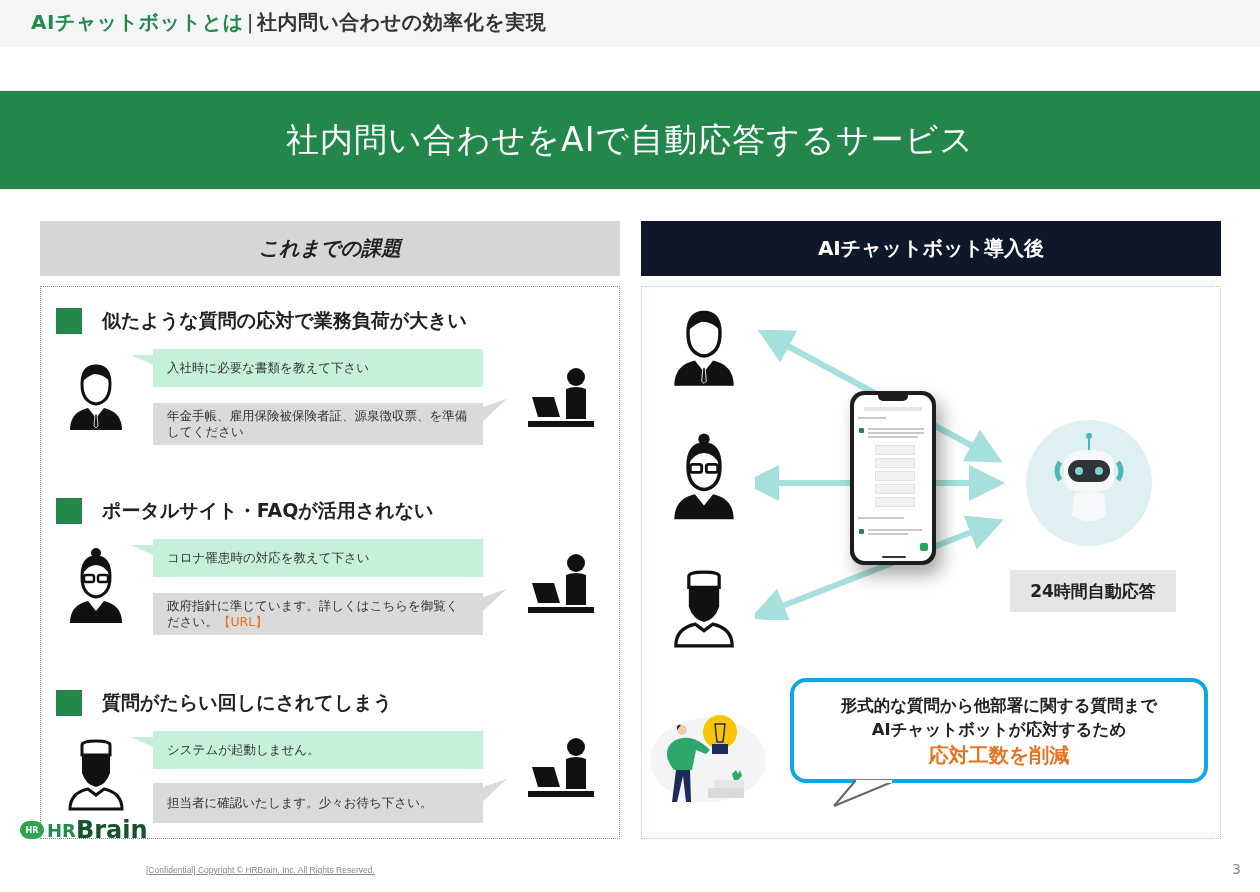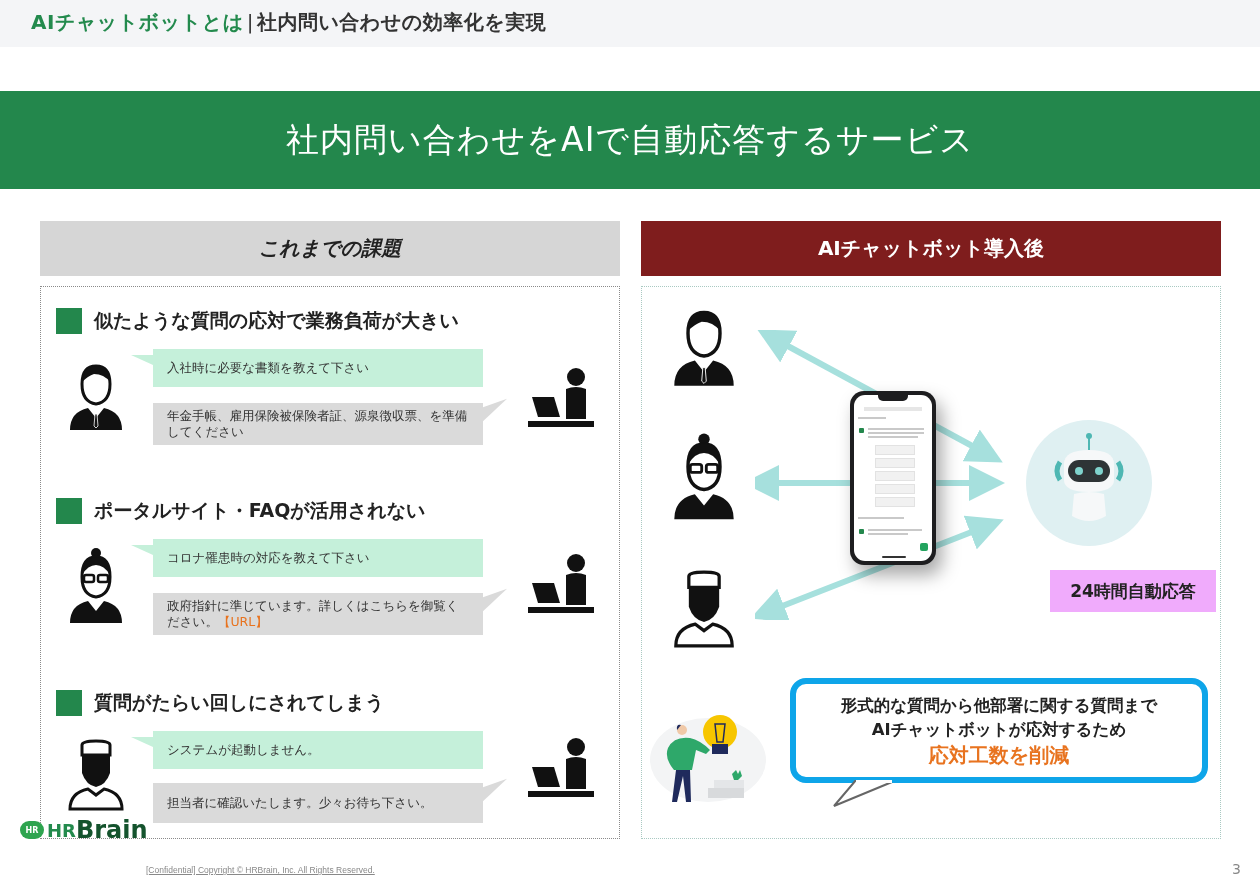--- a/index.html
+++ b/index.html
@@ -10,28 +10,28 @@
   .topbar .t { position: absolute; left: 22px; top: 9px; font-size: 20px; font-weight: bold; letter-spacing: 0.5px; white-space: nowrap; }
   .topbar .accent { color: #238a4d; margin-left: 9px; }
   .topbar .sep { color: #333; margin: 0 3px; font-weight: normal; }
   .topbar .rest { color: #333; }
 
   .banner { position: absolute; left: 0; top: 91px; width: 1260px; height: 98px; background: #23874c; display: flex; align-items: center; justify-content: center; }
   .banner span { color: #fff; font-size: 33px; font-weight: normal; letter-spacing: 1px; }
 
   .colhead { position: absolute; top: 221px; height: 55px; display: flex; align-items: center; justify-content: center; font-size: 20px; font-weight: bold; }
   .colhead.left { left: 40px; width: 580px; background: #d6d6d6; color: #222; font-style: italic; }
-  .colhead.right { left: 641px; width: 580px; background: #7f1d1d; color: #fff; }
+  .colhead.right { left: 641px; width: 580px; background: #0f172a; color: #fff; }
 
   .panel { position: absolute; top: 286px; height: 553px; border: 1px dotted #8a8a8a; }
   .panel.left { left: 40px; width: 580px; }
   .panel.right { left: 641px; width: 580px; border-color: #a9c9c2; }
 
   .issue { position: absolute; left: 15px; width: 560px; }
-  .issue .heading { position: absolute; left: 0; top: 0; height: 28px; display: flex; align-items: center; }
+  .issue .heading { position: absolute; left: 0; top: 0; height: 28px; display: flex; align-items: center; gap: 8px; }
   .issue .square { width: 26px; height: 26px; background: #23874c; margin-right: 12px; }
   .issue .heading span { font-size: 19px; font-weight: bold; color: #222; white-space: nowrap; }
 
   .person { position: absolute; left: 12px; width: 56px; height: 70px; }
   .desk { position: absolute; left: 472px; width: 66px; height: 62px; }
 
   .bubble { position: absolute; left: 97px; width: 330px; font-size: 12.5px; color: #333; padding: 0 14px; display: flex; align-items: center; line-height: 1.25; }
   .bubble.q { background: #c5f0da; }
   .bubble.a { background: #dadada; }
   .bubble.q::before { content: ""; position: absolute; left: -22px; top: 6px; border-style: solid; border-width: 0 22px 10px 0; border-color: transparent #c5f0da transparent transparent; }
@@ -41,23 +41,23 @@
   .phone { position: absolute; left: 850px; top: 391px; width: 86px; height: 174px; background: #1d1d1f; border-radius: 14px; box-shadow: 6px 10px 18px rgba(0,0,0,0.35); }
   .phone .screen { position: absolute; left: 4px; top: 4px; right: 4px; bottom: 4px; background: #fff; border-radius: 11px; overflow: hidden; }
   .phone .notch { position: absolute; left: 24px; top: 0; width: 30px; height: 6px; background: #1d1d1f; border-radius: 0 0 5px 5px; }
   .phone .ln { position: absolute; height: 2px; background: #c9c9c9; }
   .phone .chip { position: absolute; left: 21px; width: 40px; height: 10px; background: #f1f1f1; border: 1px solid #e2e2e2; }
   .phone .dot { position: absolute; width: 5px; height: 5px; background: #23874c; border-radius: 1px; }
   .phone .send { position: absolute; right: 4px; bottom: 10px; width: 8px; height: 8px; background: #23a35f; border-radius: 2px; }
   .phone .bar { position: absolute; left: 28px; bottom: 3px; width: 24px; height: 2px; background: #333; border-radius: 1px; }
 
   .robot-bg { position: absolute; left: 1026px; top: 420px; width: 126px; height: 126px; border-radius: 50%; background: #dff0f2; }
-  .badge24 { position: absolute; left: 1050px; top: 570px; width: 166px; height: 42px; background: #f0abfc; display: flex; align-items: center; justify-content: center; font-size: 17px; font-weight: bold; color: #222; }
-
-  .callout { position: absolute; left: 790px; top: 678px; width: 418px; height: 105px; border: 6px solid #0ea5e9; border-radius: 16px; background: #fff; display: flex; flex-direction: column; align-items: center; justify-content: center; }
+  .badge24 { position: absolute; left: 1010px; top: 570px; width: 166px; height: 42px; background: #e5e5e5; display: flex; align-items: center; justify-content: center; font-size: 17px; font-weight: bold; color: #222; }
+
+  .callout { position: absolute; left: 790px; top: 678px; width: 418px; height: 105px; border: 4px solid #0ea5e9; border-radius: 16px; background: #fff; display: flex; flex-direction: column; align-items: center; justify-content: center; }
   .callout .l1, .callout .l2 { font-size: 16.5px; font-weight: bold; color: #222; line-height: 24px; }
   .callout .l3 { font-size: 20px; font-weight: bold; color: #e8731f; line-height: 26px; }
   .callout-tail { position: absolute; left: 830px; top: 780px; }
 
   .footer-logo { position: absolute; left: 20px; top: 816px; display: flex; align-items: center; }
   .footer-logo .badge { width: 24px; height: 18px; border-radius: 9px; background: #2ea44f; color: #fff; font-size: 8px; font-weight: bold; display: flex; align-items: center; justify-content: center; margin-right: 3px; }
   .footer-logo .hr { font-size: 18px; font-weight: bold; color: #238a4d; }
   .footer-logo .brain { font-size: 24px; font-weight: bold; color: #14532d; }
   .footer-copy { position: absolute; left: 146px; top: 865px; font-size: 8.5px; color: #888; font-family: "Liberation Sans", sans-serif; text-decoration: underline; }
   .page-num { position: absolute; left: 1232px; top: 861px; font-size: 14px; color: #888; }

